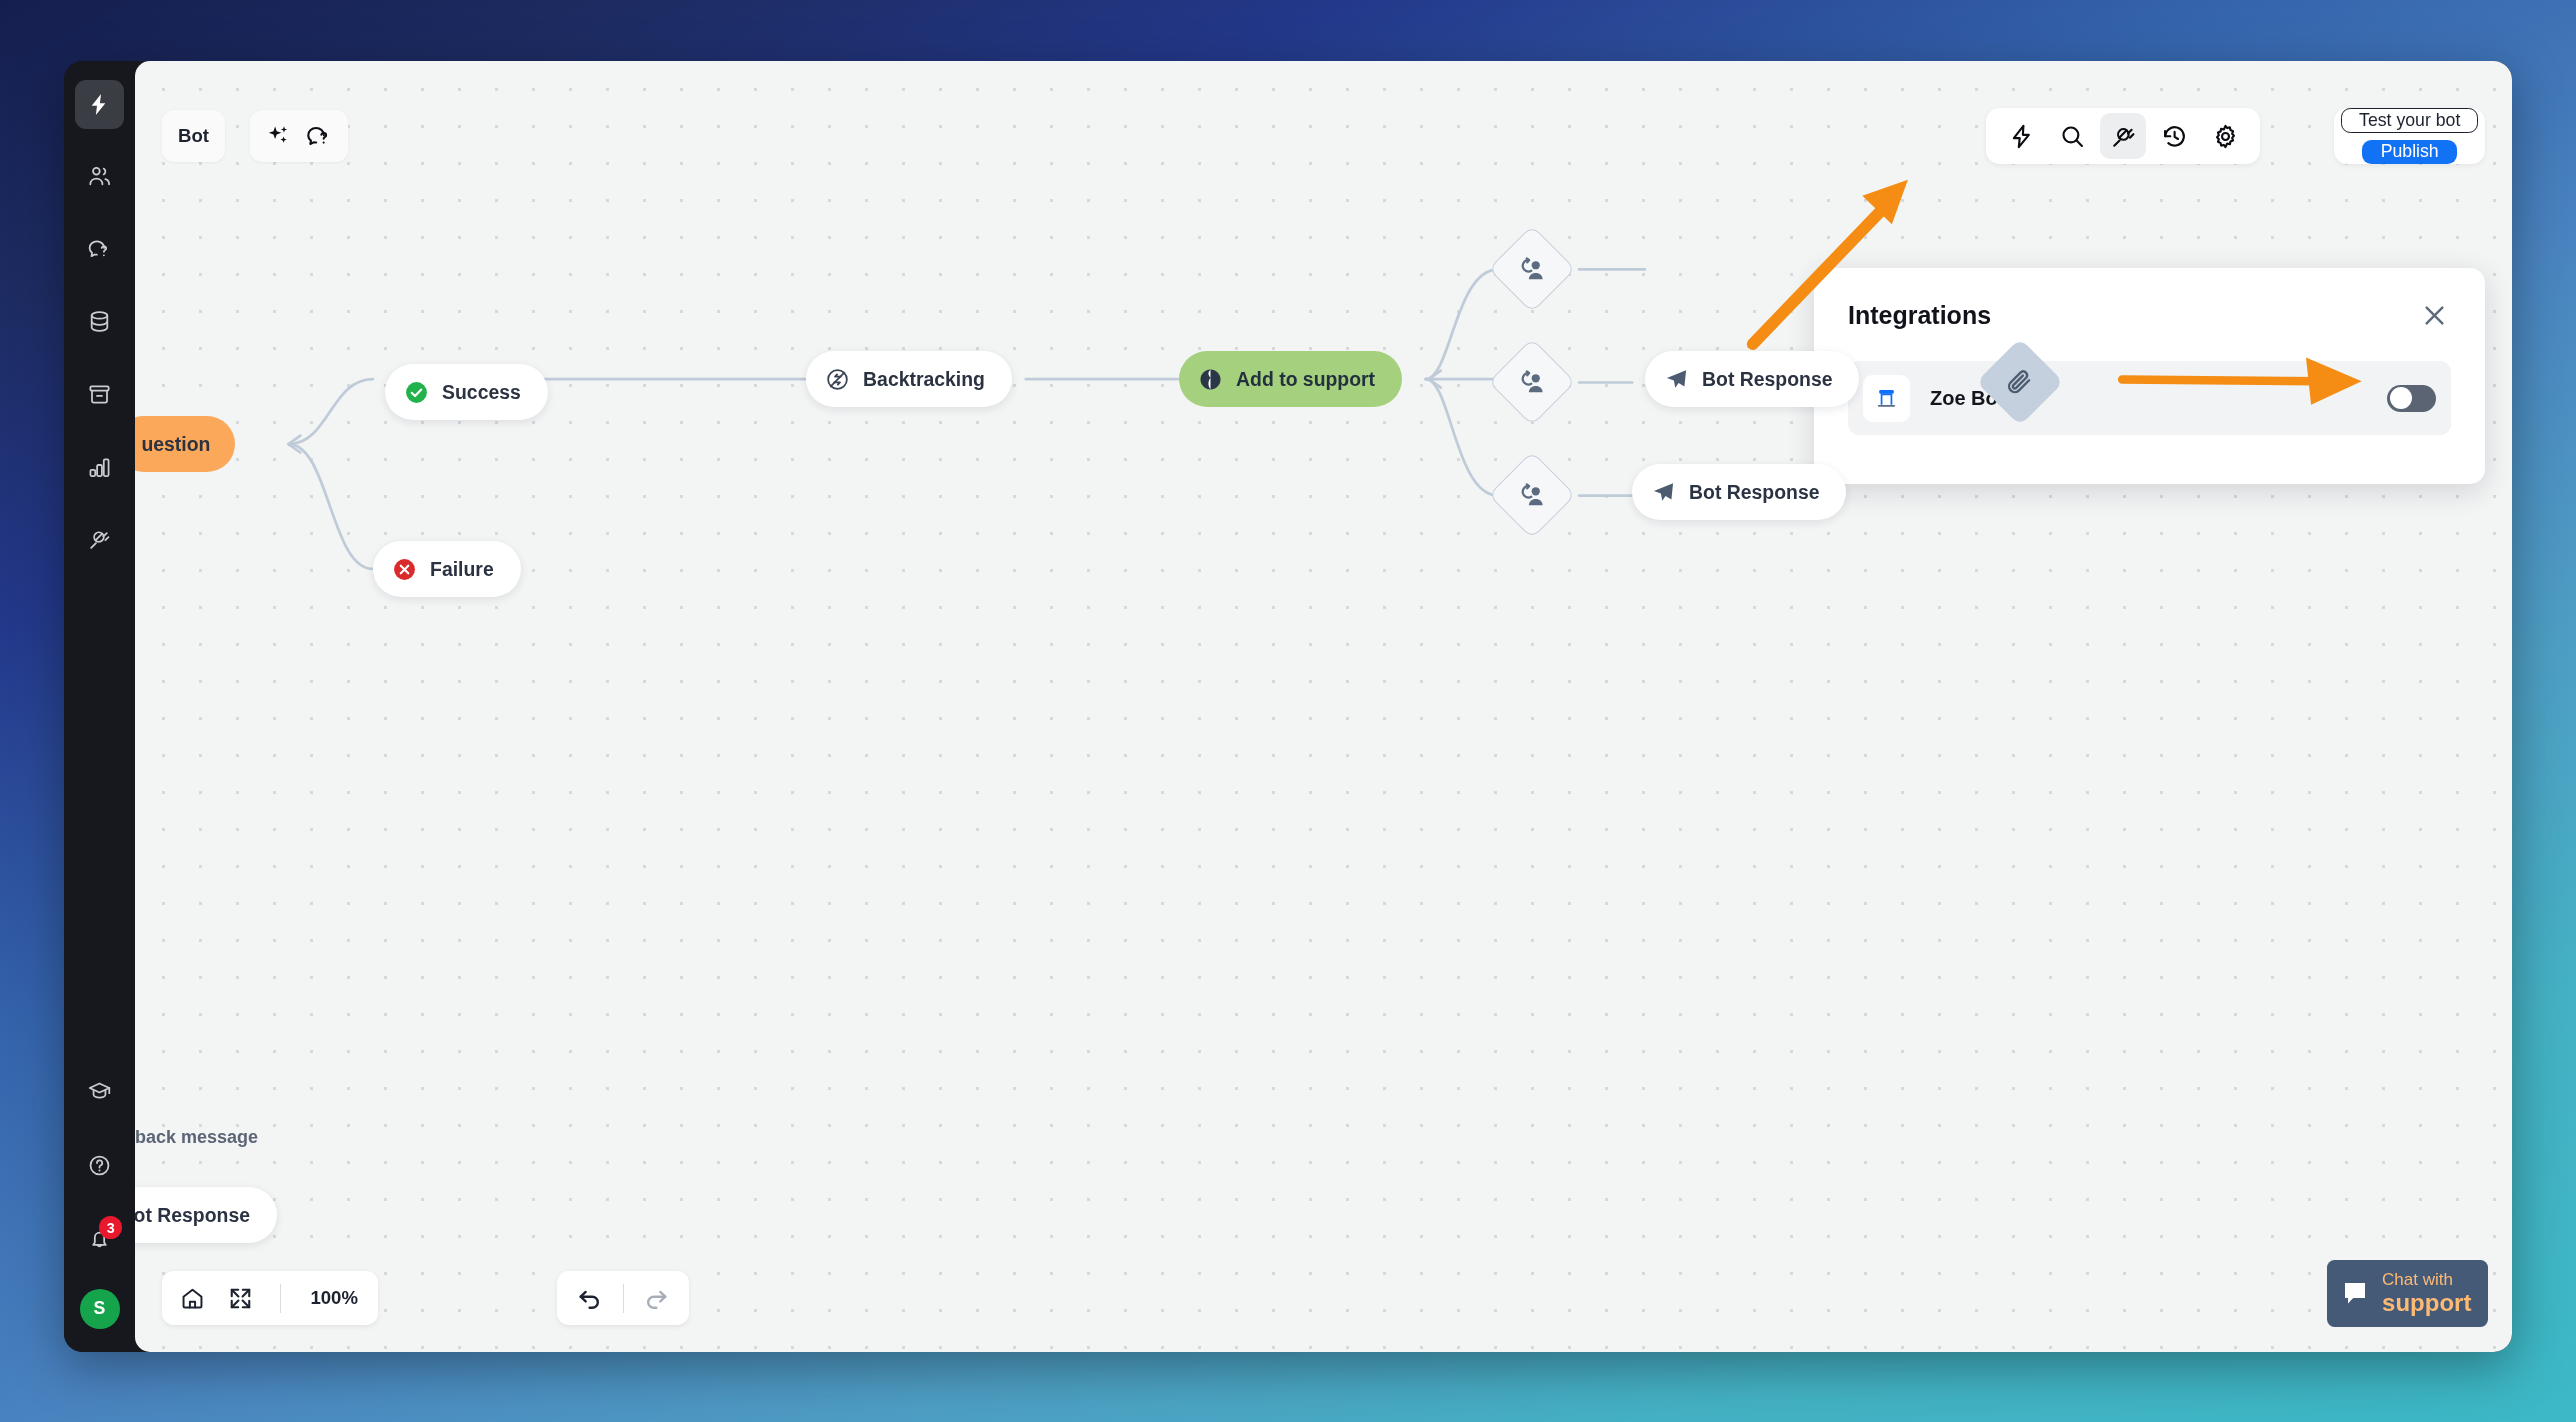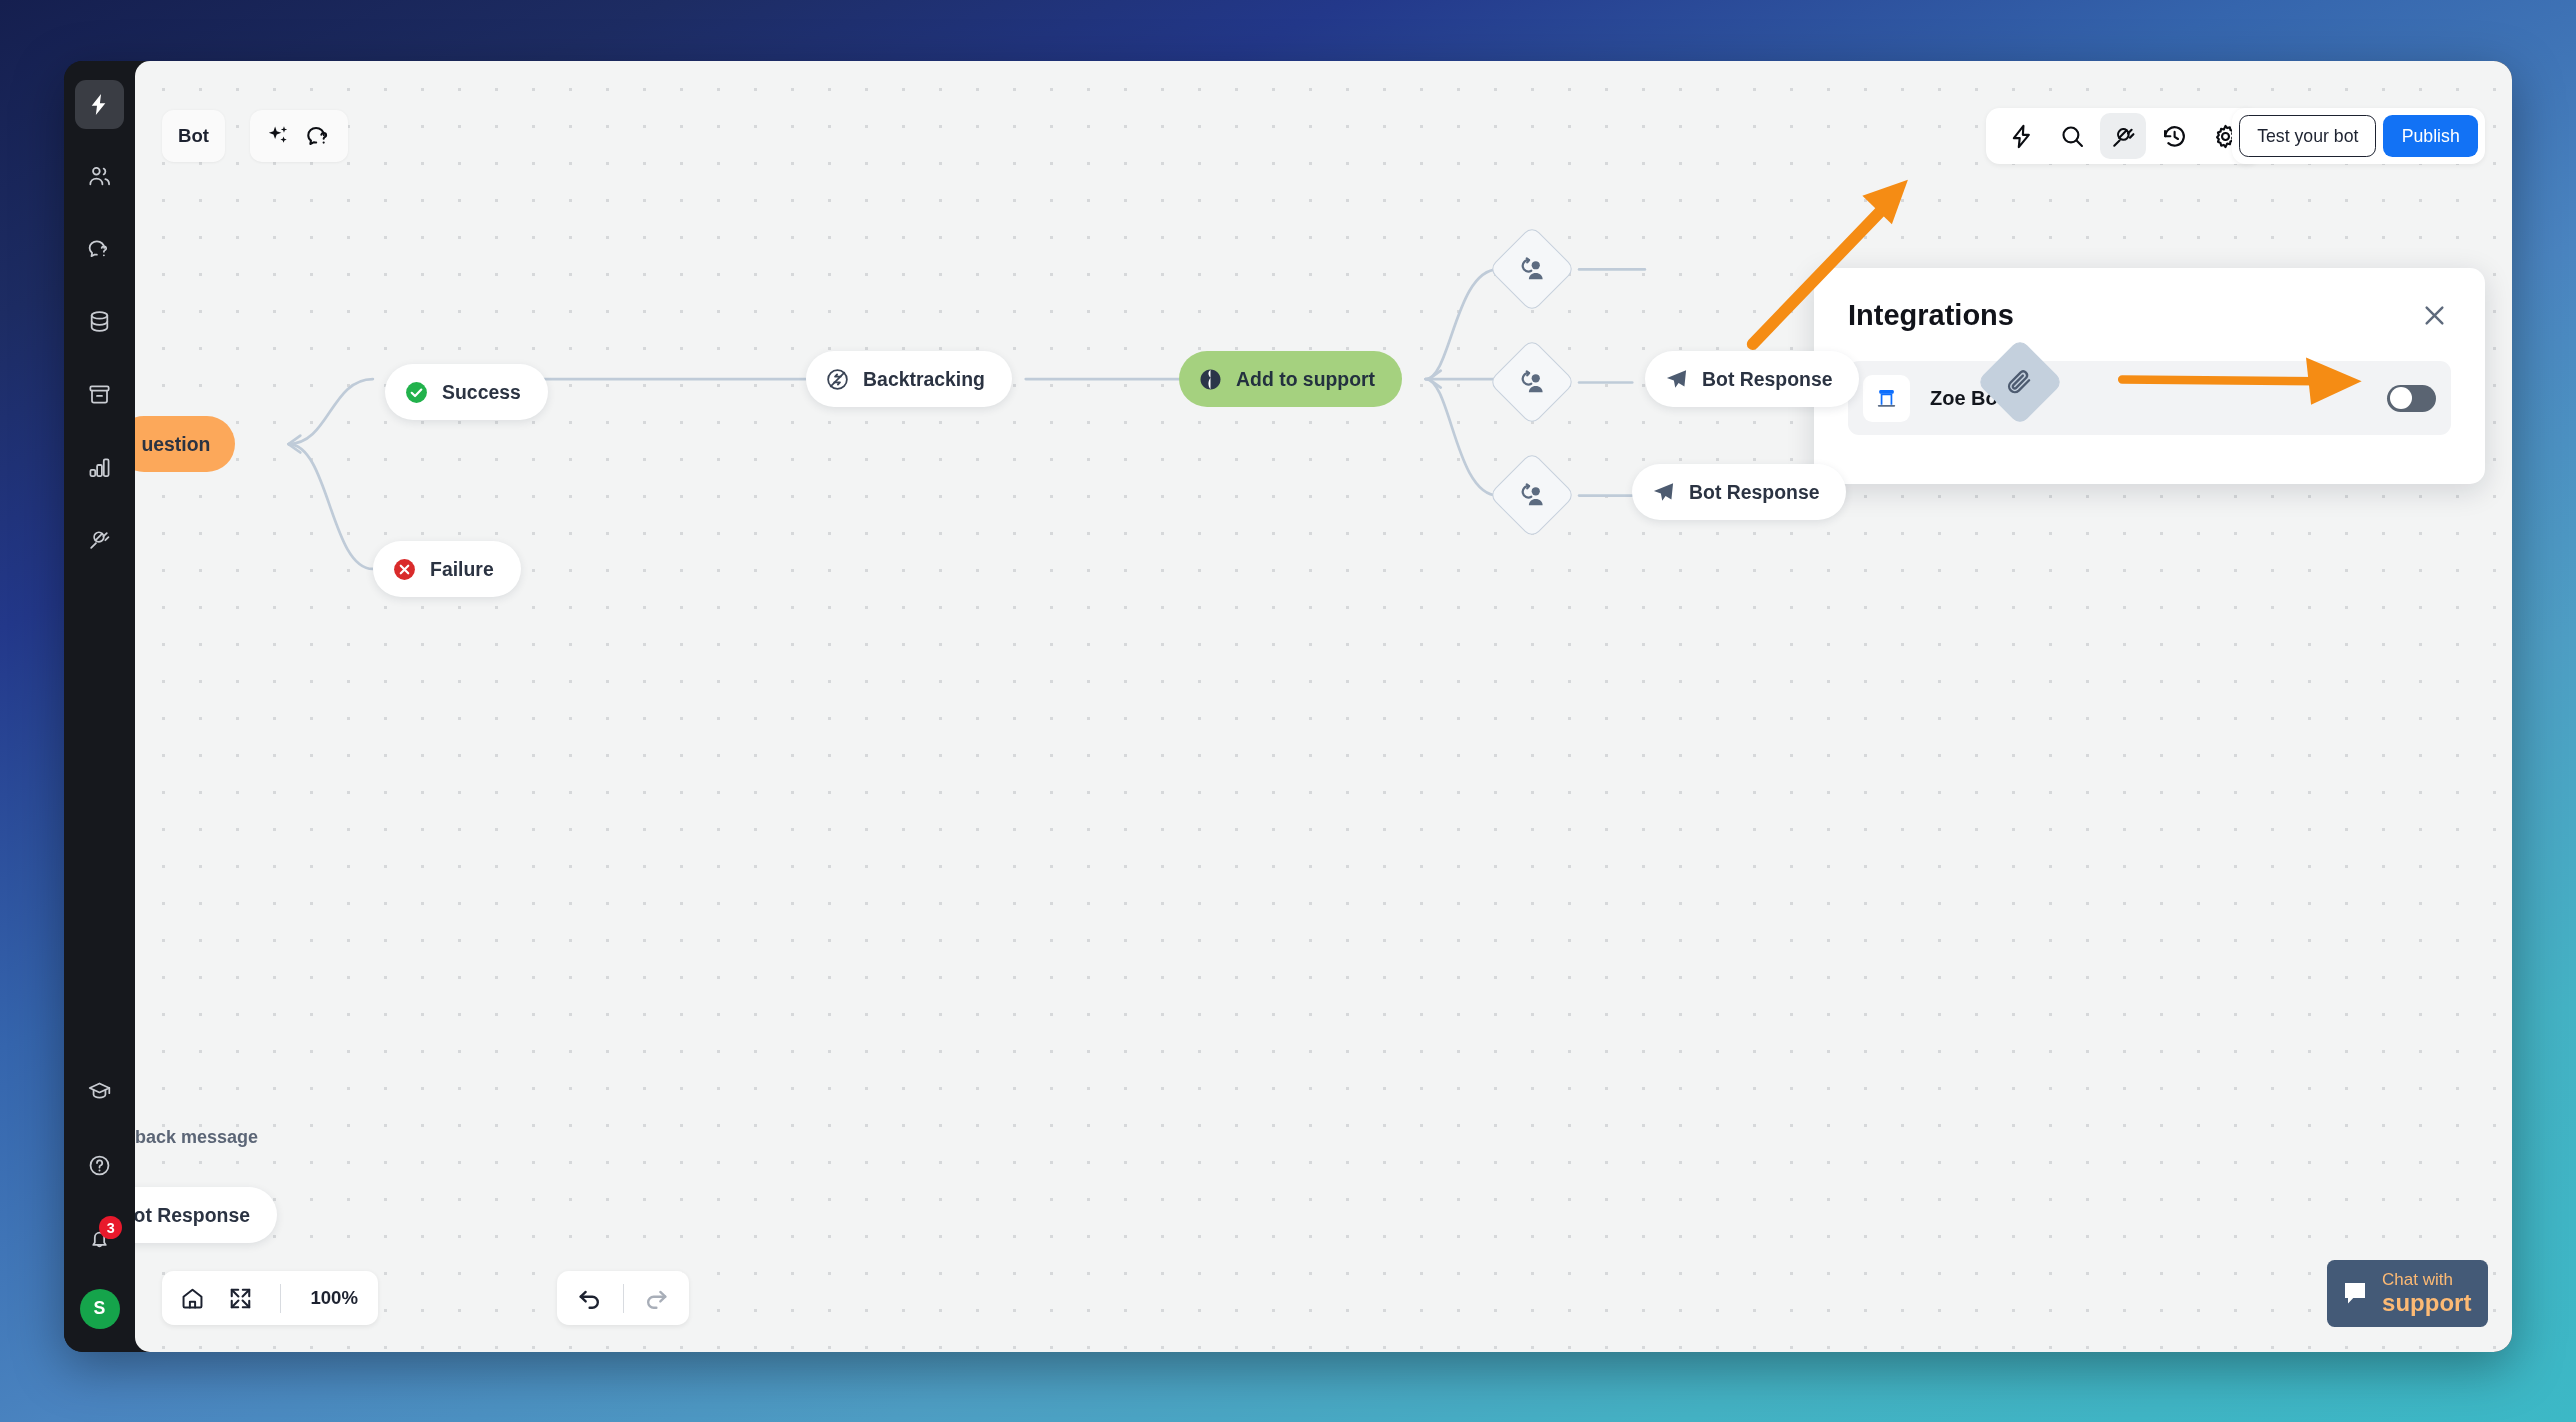--- a/index.html
+++ b/index.html
@@ -155,20 +155,21 @@
   #top-toolbar .tbtn svg { width: 27px; height: 27px; display:block; }
 
   #action-group {
     position: absolute; right: 27px; top: 47px;
     height: 56px;
     background: #ffffff;
     border-radius: 13.5px;
     display: flex; align-items: center;
     padding: 0 6.7px; gap: 6.7px;
     box-shadow: 0 1.7px 5px rgba(0,0,0,0.06);
+    flex-direction: column;
   }
   #test-bot-btn {
     height: 42px;
     border: 1.7px solid #1d2230;
     border-radius: 9.3px;
     background: #fff;
     color: #1d2230;
     font-size: 17.7px;
     font-family: "Liberation Sans", sans-serif;
     padding: 0 17px;
@@ -193,21 +194,21 @@
     width: 671px;
     background: #ffffff;
     border-radius: 15px;
     box-shadow: 0 6.7px 29px rgba(16,24,40,0.14);
     padding: 30px 34px 34px 34px;
   }
   #integrations-header {
     display: flex; align-items: center; justify-content: space-between;
     margin-bottom: 29px;
   }
-  #integrations-title { font-size: 29px; font-weight: bold; color: #11131a; }
+  #integrations-title { font-size: 25px; font-weight: bold; color: #11131a; }
   #integrations-close { width: 34px; height: 34px; color: #5e6a7c; display:flex;align-items:center;justify-content:center;cursor:pointer;}
   #integrations-close svg { width: 29px; height: 29px; }
 
   .integration-row {
     display: flex; align-items: center;
     background: #f2f3f5;
     border-radius: 11px;
     height: 74px;
     padding: 0 15px;
     margin-bottom: 15px;

